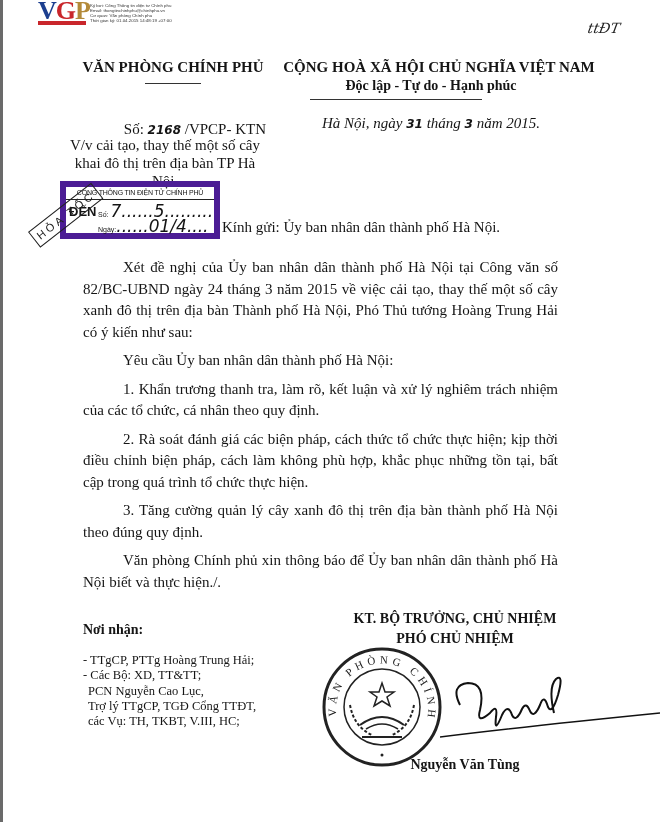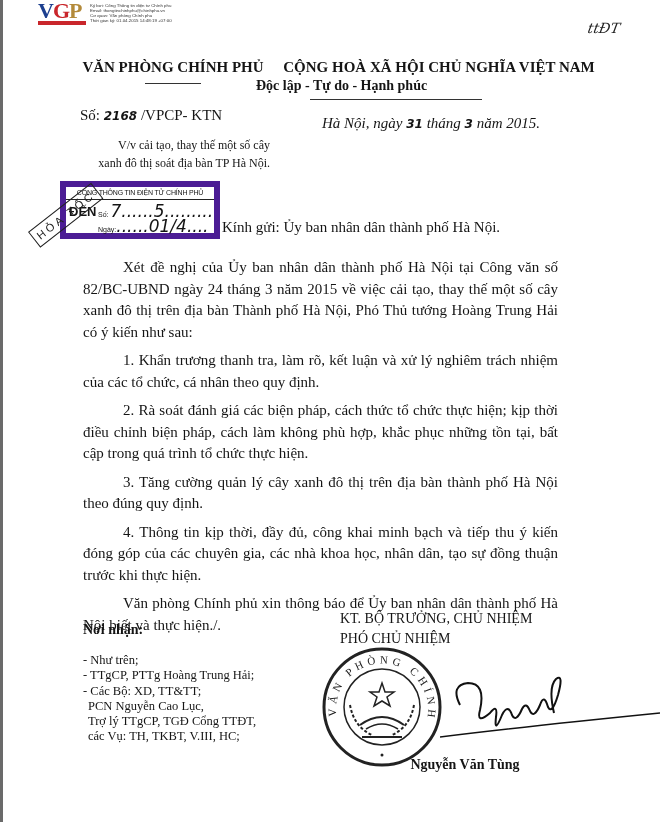--- a/index.html
+++ b/index.html
@@ -5,60 +5,60 @@
   html, body { margin: 0; padding: 0; }
   body {
     width: 660px; height: 822px; background: #ffffff; position: relative; overflow: hidden;
     font-family: "Liberation Serif", "DejaVu Serif", serif; color: #151515;
   }
   .left-edge { position: absolute; left: 0; top: 0; width: 3px; height: 822px; background: #6a6a6a; }
   .abs { position: absolute; }
 
   
   .vgp-logo { left: 38px; top: 2px; width: 48px; height: 22px; }
-  .vgp-letters { font-family: "Liberation Serif", serif; font-weight: bold; font-size: 22px; line-height: 18px; letter-spacing: -1px; }
+  .vgp-letters { font-family: "Liberation Serif", serif; font-weight: bold; font-size: 26px; line-height: 18px; letter-spacing: -1px; }
   .vgp-v { color: #1c3f8f; }
   .vgp-g { color: #c9262b; }
   .vgp-p { color: #b38a3a; }
   .vgp-bar { width: 48px; height: 4px; background: #c9262b; margin-top: 1px; }
   .sig-info { left: 90px; top: 3px; font-family: "Liberation Sans", sans-serif; font-size: 4.4px; line-height: 5px; color: #333; }
 
   .handnote { left: 588px; top: 20px; font-family: "DejaVu Serif", serif; font-style: italic; font-size: 14px; color: #222; transform: skewX(-10deg); }
 
   .agency { left: 80px; top: 59px; width: 186px; text-align: center; font-weight: bold; font-size: 15px; }
   .agency-rule { left: 145px; top: 83px; width: 56px; height: 1px; background: #333; }
   .nation { left: 264px; top: 59px; width: 350px; text-align: center; font-weight: bold; font-size: 15px; }
-  .motto { left: 256px; top: 78px; width: 350px; font-weight: bold; font-size: 14px; }
+  .motto { left: 256px; top: 78px; width: 350px; text-align: center; font-weight: bold; font-size: 14px; }
   .motto-rule { left: 310px; top: 99px; width: 172px; height: 1px; background: #333; }
 
-  .docnum { left: 80px; top: 107px; width: 186px; text-align: left; font-size: 15px; }
+  .docnum { left: 80px; top: 121px; width: 186px; text-align: right; font-size: 15px; }
   .docnum .hand { font-family: "DejaVu Sans", sans-serif; font-style: italic; font-weight: bold; font-size: 12px; }
   .date { left: 256px; top: 115px; width: 350px; text-align: center; font-style: italic; font-size: 15px; }
   .date .hand { font-family: "DejaVu Sans", sans-serif; font-style: italic; font-weight: bold; font-size: 12px; text-align: center; }
-  .subject { left: 60px; top: 136px; width: 210px; text-align: right; font-size: 12px; line-height: 18px; }
+  .subject { left: 60px; top: 136px; width: 210px; text-align: center; font-size: 15px; line-height: 18px; }
 
   
   .stamp { left: 60px; top: 181px; width: 148px; height: 46px; border: 6px solid #4c1d95; font-family: "Liberation Sans", sans-serif; }
   .stamp-head { font-size: 7px; text-align: center; border-bottom: 1px solid #222; height: 12px; line-height: 12px; letter-spacing: -0.2px; }
   .stamp-den { position: absolute; left: 3px; top: 17px; font-weight: bold; font-size: 13px; }
   .stamp-so { position: absolute; left: 32px; top: 14px; font-size: 7px; }
   .stamp-ngay { position: absolute; left: 32px; top: 29px; font-size: 7px; }
   .stamp-hand { font-family: "DejaVu Sans", sans-serif; font-style: italic; font-size: 17px; }
   .urgent { left: 28px; top: 232px; width: 78px; height: 18px; border: 1.5px solid #222; transform: rotate(-38deg); transform-origin: left top; font-family: "Liberation Sans", sans-serif; font-size: 11px; text-align: center; line-height: 18px; letter-spacing: 3px; color: #222; }
 
   .greeting { left: 222px; top: 219px; font-size: 15px; }
 
   .body { left: 83px; top: 257px; width: 490px; font-size: 15px; line-height: 21.5px; text-align: justify; }
   .body p { margin: 0 15px 7px 0; text-indent: 40px; }
 
   .recipients { left: 83px; top: 622px; width: 240px; font-size: 12.5px; line-height: 15.2px; }
   .rec-title { font-weight: bold; font-size: 14px; margin-bottom: 16px; }
   .rec-line.indent { padding-left: 5px; font-family: Liberation Serif, serif; }
 
-  .signer { left: 340px; top: 609px; width: 270px; font-weight: normal; font-size: 14px; line-height: 20px; }
+  .signer { left: 320px; top: 609px; width: 270px; text-align: center; font-weight: bold; font-size: 14px; line-height: 20px; }
   .seal { left: 320px; top: 645px; width: 124px; height: 124px; }
   .signature { left: 440px; top: 665px; width: 220px; height: 80px; }
   .signer-name { left: 400px; top: 757px; width: 130px; text-align: center; font-weight: bold; font-size: 14px; }
 </style>
 </head>
 <body>
 
 <div class="left-edge"></div>
 
 <div class="abs vgp-logo">
@@ -81,45 +81,44 @@
 <div class="abs motto-rule"></div>
 
 <div class="abs docnum">
   <span>Số: </span><span class="hand">2168</span><span> /VPCP- KTN</span>
 </div>
 <div class="abs date">
   <span>Hà Nội, ngày </span><span class="hand">31</span><span> tháng </span><span class="hand">3</span><span> năm 2015.</span>
 </div>
 <div class="abs subject">
   <div>V/v cải tạo, thay thế một số cây</div>
-  <div>xanh đô thị soát địa bàn TP Hà Nội.</div>
+  <div>khai đô thị trên địa bàn TP Hà Nội.</div>
 </div>
 
 <div class="abs stamp">
   <div class="stamp-head">CỔNG THÔNG TIN ĐIỆN TỬ CHÍNH PHỦ</div>
   <div class="stamp-den">ĐẾN</div>
   <div class="stamp-so"><span>Số:</span> <span class="stamp-hand">7......5.........</span></div>
   <div class="stamp-ngay"><span>Ngày:</span><span class="stamp-hand">......01/4....</span></div>
 </div>
 <div class="abs urgent">HỎA TỐC</div>
 
 <div class="abs greeting">Kính gửi: Ủy ban nhân dân thành phố Hà Nội.</div>
 
 <div class="abs body">
   <p>Xét đề nghị của Ủy ban nhân dân thành phố Hà Nội tại Công văn số 82/BC-UBND ngày 24 tháng 3 năm 2015 về việc cải tạo, thay thế một số cây xanh đô thị trên địa bàn Thành phố Hà Nội, Phó Thủ tướng Hoàng Trung Hải có ý kiến như sau:</p>
+  <p>Yêu cầu Ủy ban nhân dân thành phố Hà Nội:</p>
   <p>1. Khẩn trương thanh tra, làm rõ, kết luận và xử lý nghiêm trách nhiệm của các tổ chức, cá nhân theo quy định.</p>
   <p>2. Rà soát đánh giá các biện pháp, cách thức tổ chức thực hiện; kịp thời điều chỉnh biện pháp, cách làm không phù hợp, khắc phục những tồn tại, bất cập trong quá trình tổ chức thực hiện.</p>
   <p>3. Tăng cường quản lý cây xanh đô thị trên địa bàn thành phố Hà Nội theo đúng quy định.</p>
-  <p>4. Thông tin kịp thời, đầy đủ, công khai minh bạch và tiếp thu ý kiến đóng góp của các chuyên gia, các nhà khoa học, nhân dân, tạo sự đồng thuận trước khi thực hiện.</p>
   <p>Văn phòng Chính phủ xin thông báo để Ủy ban nhân dân thành phố Hà Nội biết và thực hiện./.</p>
 </div>
 
 <div class="abs recipients">
   <div class="rec-title">Nơi nhận:</div>
-  <div class="rec-line">- Như trên;</div>
   <div class="rec-line">- TTgCP, PTTg Hoàng Trung Hải;</div>
   <div class="rec-line">- Các Bộ: XD, TT&amp;TT;</div>
   <div class="rec-line indent">PCN Nguyễn Cao Lục,</div>
   <div class="rec-line indent">Trợ lý TTgCP, TGĐ Cổng TTĐT,</div>
   <div class="rec-line indent">các Vụ: TH, TKBT, V.III, HC;</div>
 </div>
 
 <div class="abs signer">
   <div>KT. BỘ TRƯỞNG, CHỦ NHIỆM</div>
   <div>PHÓ CHỦ NHIỆM</div>

